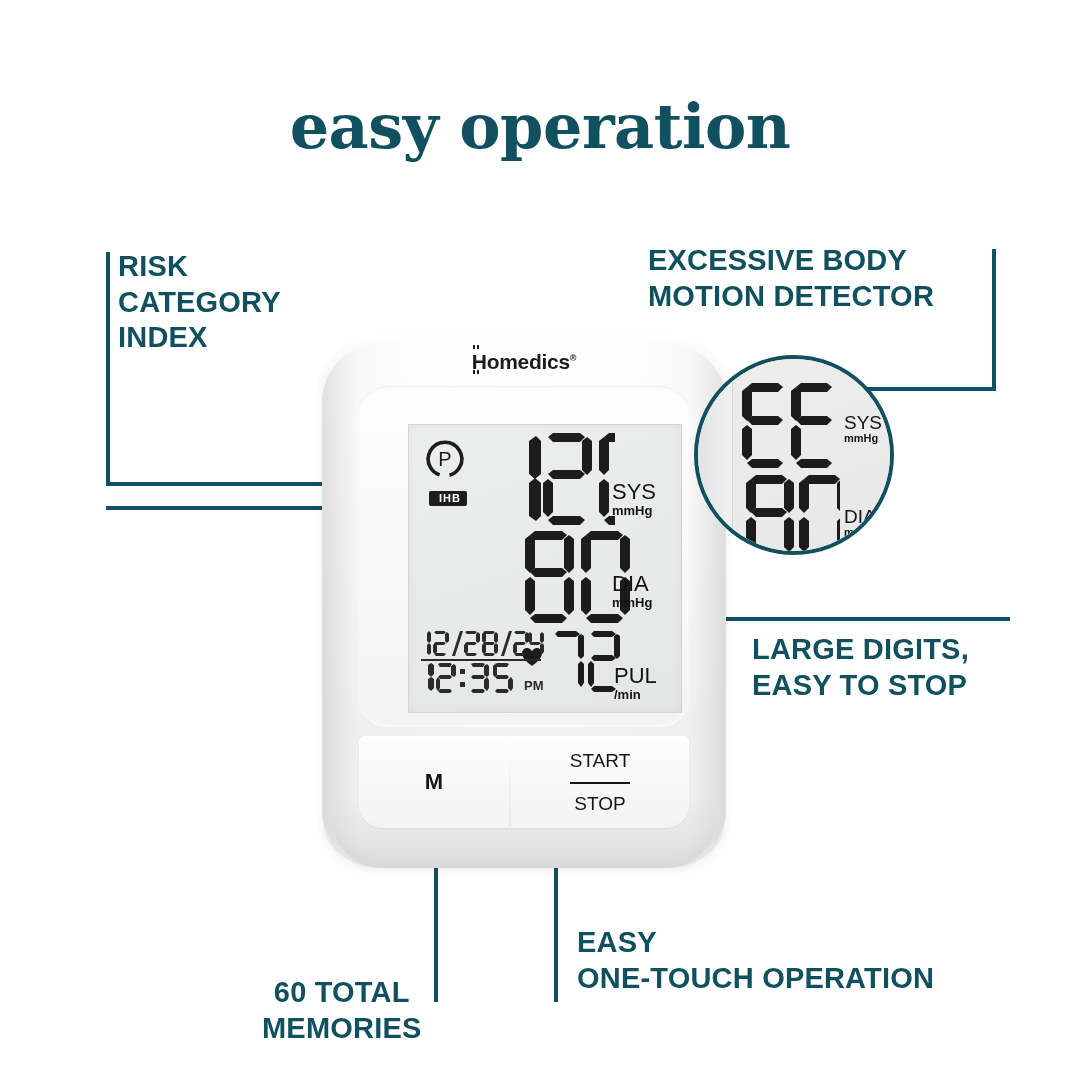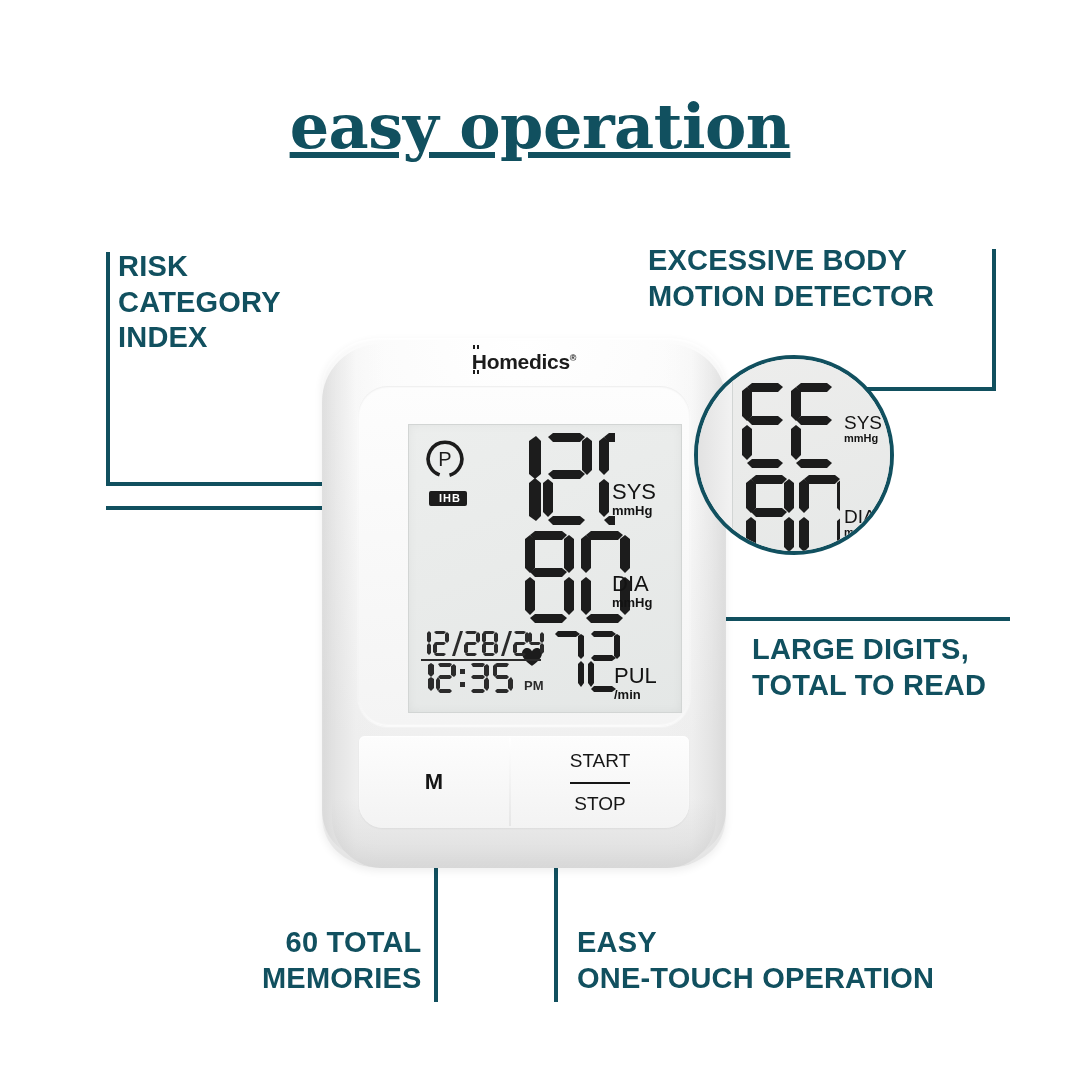--- a/index.html
+++ b/index.html
@@ -15,38 +15,37 @@
   
   .title{
     position:absolute;left:0;top:96px;width:1080px;
     text-align:center;
     font-family:"DejaVu Serif","Liberation Serif",serif;
     font-weight:700;
     font-size:62px;
     letter-spacing:-0.5px;
     color:#11505f;
     line-height:1;
-    text-decoration:underline;
   }
 
   
   .callout{
     position:absolute;
     color:#11505f;
     font-weight:700;
     font-size:29px;
     line-height:1.23;
     letter-spacing:0.2px;
     white-space:pre-line;
   }
   #cal-risk{left:118px;top:249px;}
   #cal-ihb{left:110px;top:531px;}
   #cal-motion{left:648px;top:243px;width:330px;}
   #cal-large{left:752px;top:632px;}
-  #cal-mem{left:262px;top:925px;text-align:right;}
+  #cal-mem{left:262px;top:975px;text-align:center;}
   #cal-easy{left:577px;top:925px;}
 
   
   .ln{position:absolute;background:#11505f;}
   .dot{position:absolute;width:20px;height:20px;border-radius:50%;background:#11505f;}
 
   
   #device{
     position:absolute;left:322px;top:338px;width:404px;height:530px;
   }
@@ -214,21 +213,21 @@
 
   <div class="ln" style="left:554px;top:830px;width:4px;height:172px;"></div>
   <div class="dot" style="left:546px;top:822px;"></div>
 
   <div class="callout" id="cal-risk">RISK
 CATEGORY
 INDEX</div>
   <div class="callout" id="cal-motion">EXCESSIVE BODY
 MOTION DETECTOR</div>
   <div class="callout" id="cal-large">LARGE DIGITS,
-TOTAL TO READ</div>
+EASY TO STOP</div>
   <div class="callout" id="cal-mem">60 TOTAL
 MEMORIES</div>
   <div class="callout" id="cal-easy">EASY
 ONE-TOUCH OPERATION</div>
 
   <div id="device">
     <div class="dev-body"></div>
     <div class="dev-shadeL"></div>
     <div class="dev-shadeR"></div>
     <div class="dev-bottomshade"></div>

